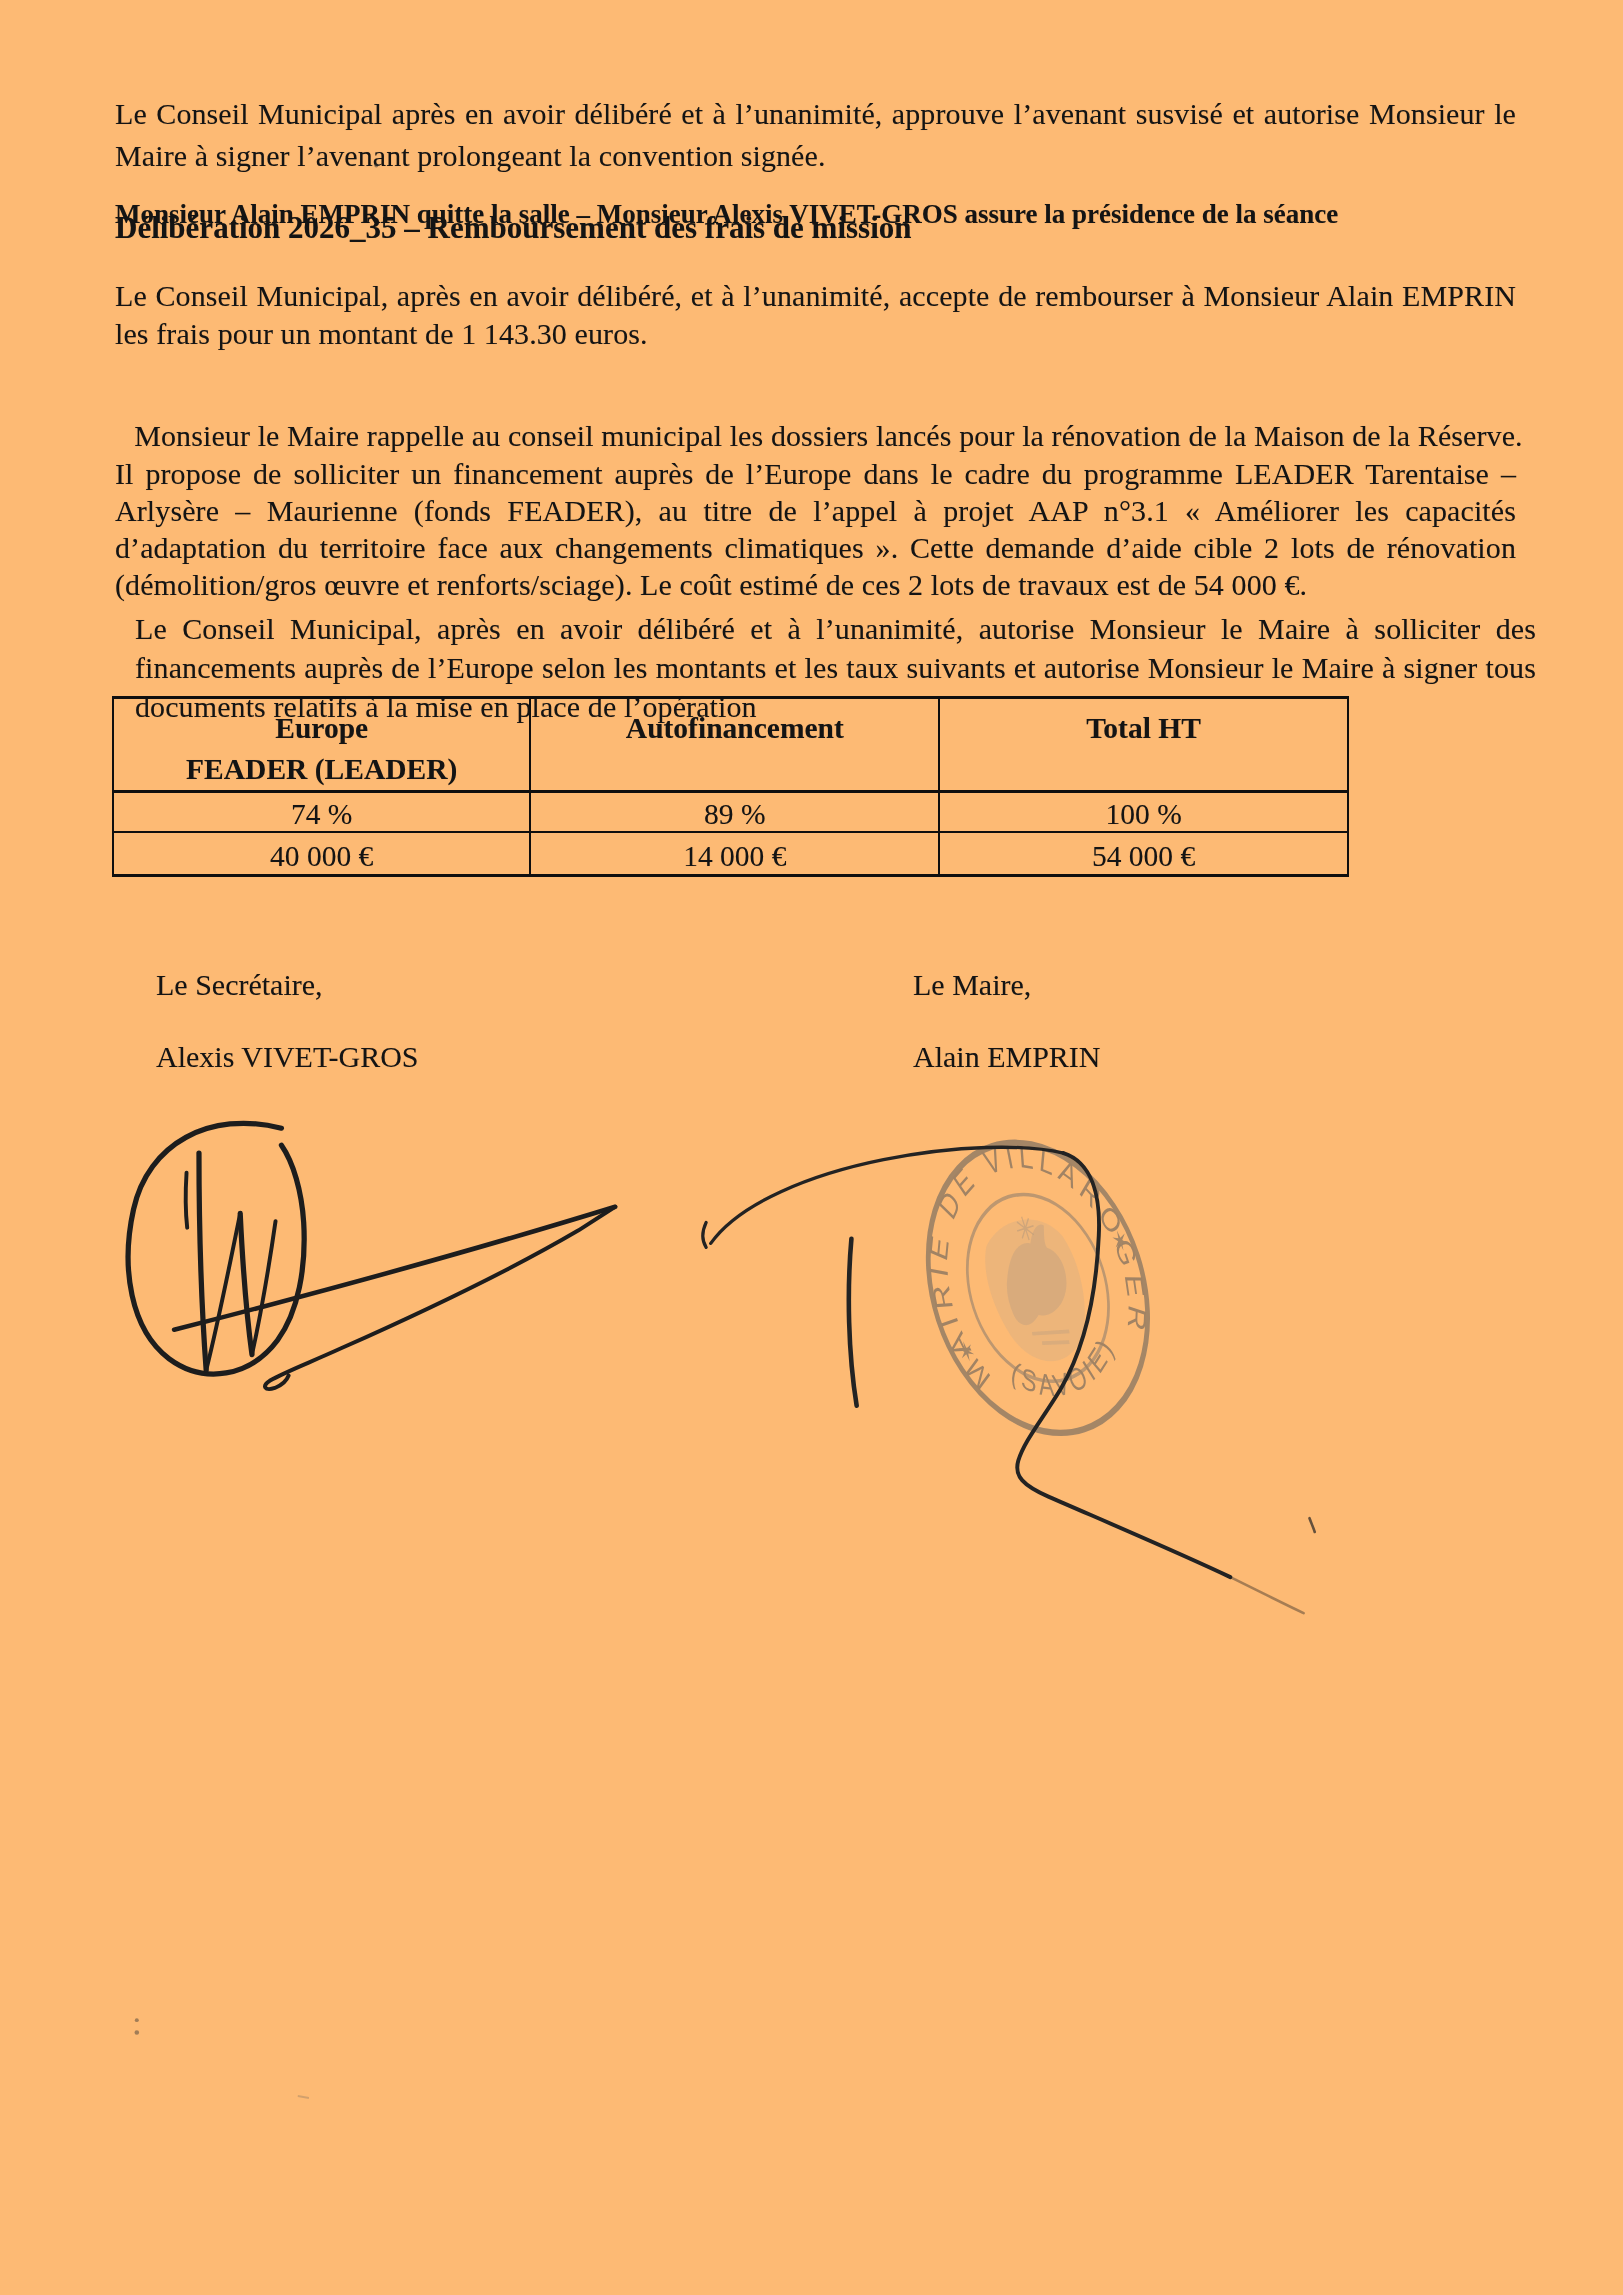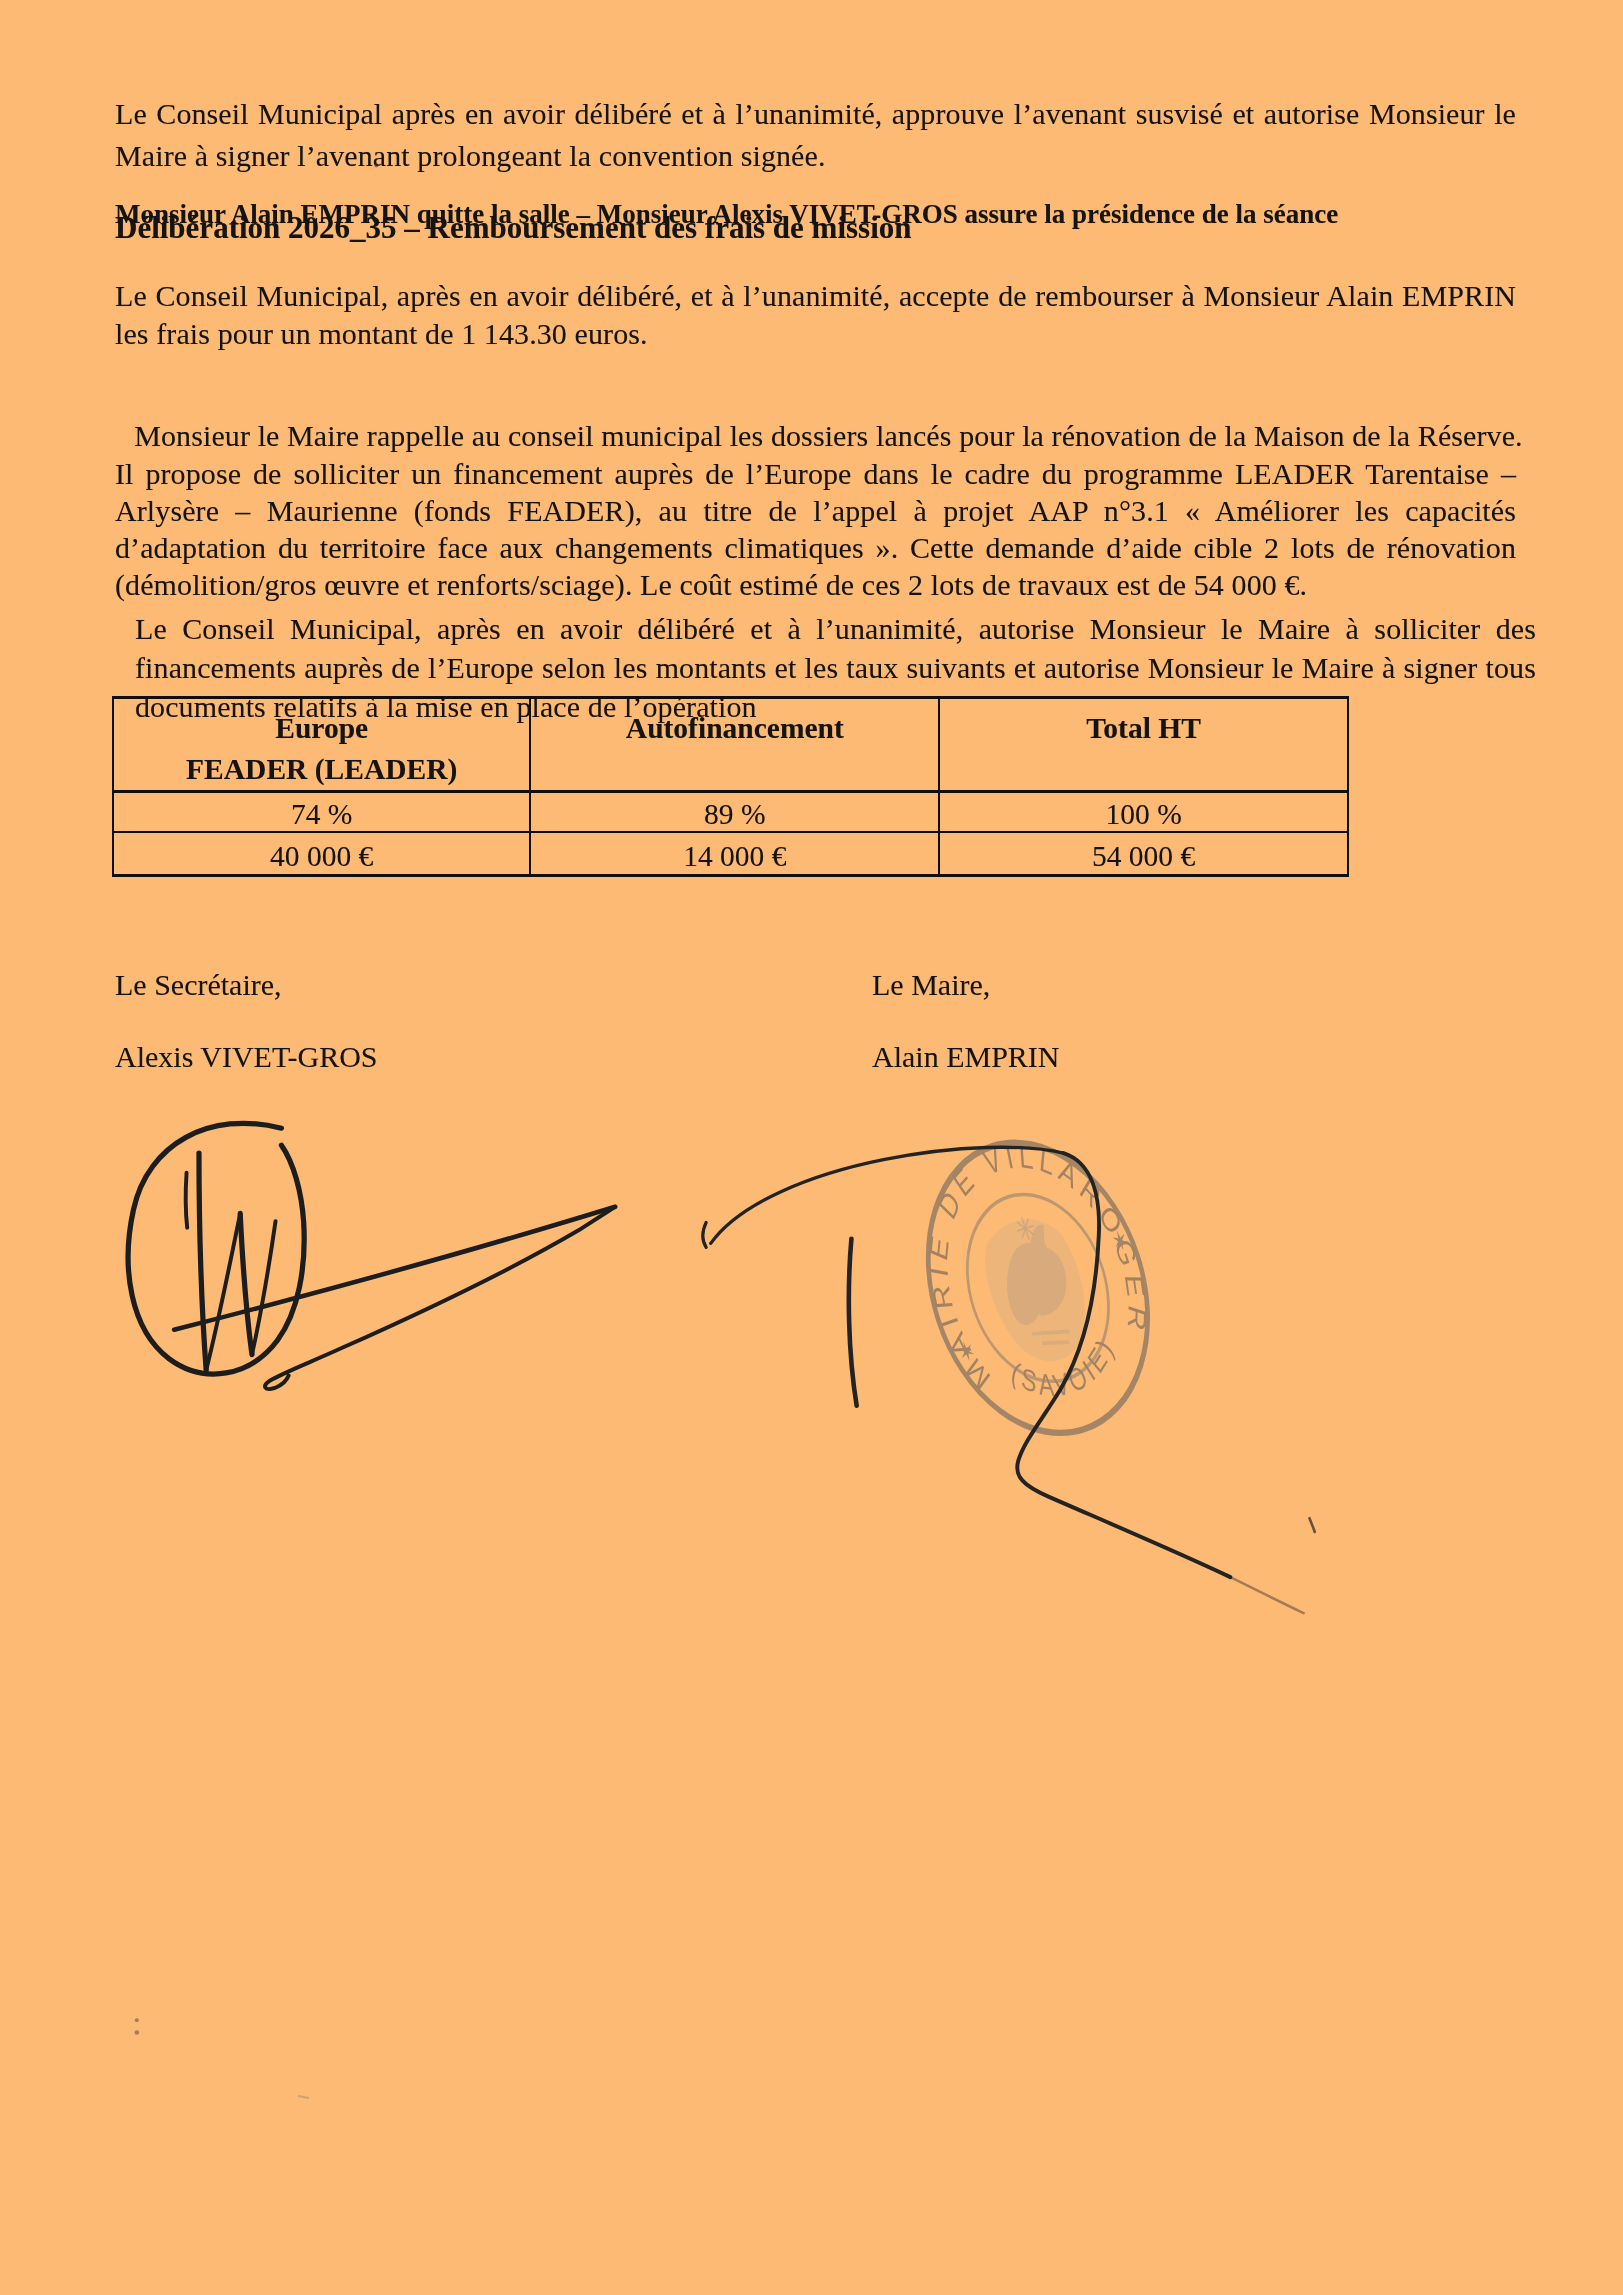--- a/index.html
+++ b/index.html
@@ -59,20 +59,21 @@
     line-height:41px;
   }
   table.funding td.outer-l{border-left:2.6px solid #0f0f0f;}
   table.funding td.outer-r{border-right:2.6px solid #0f0f0f;}
   table.funding .r-pct td{height:30px;padding-top:5.2px;border-bottom:2.6px solid #0f0f0f;}
   table.funding .r-amt td{height:34px;padding-top:6.5px;border-bottom:3.3px solid #0f0f0f;}
   .sig-label{
     font-size:30px;
     line-height:35px;
     text-shadow:0 0 0.7px rgba(20,20,20,0.25);
+    margin-left:41px;
   }
   .overlay{
     position:absolute;
     left:0;top:0;
     width:1623px;height:2295px;
     pointer-events:none;
   }
 </style>
 </head>
 <body>

